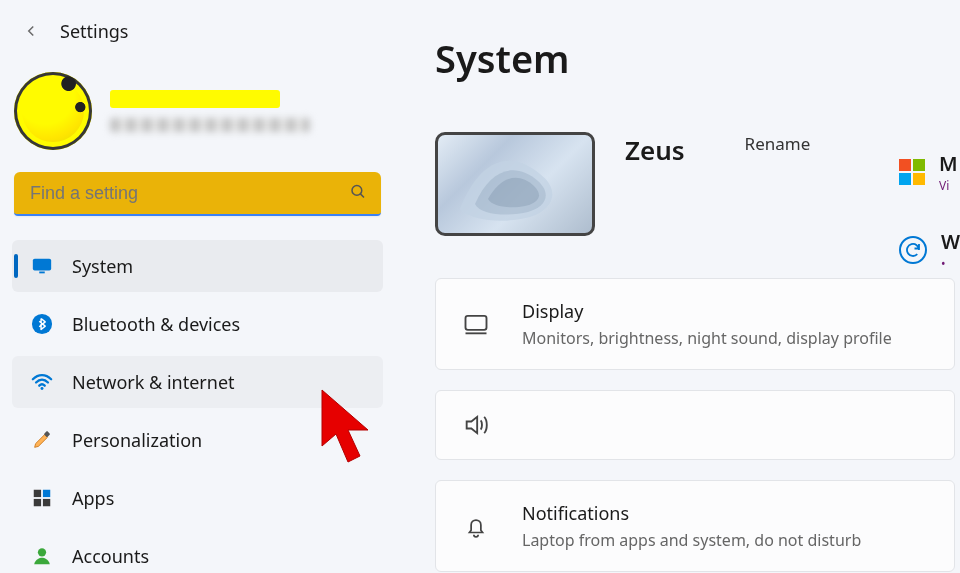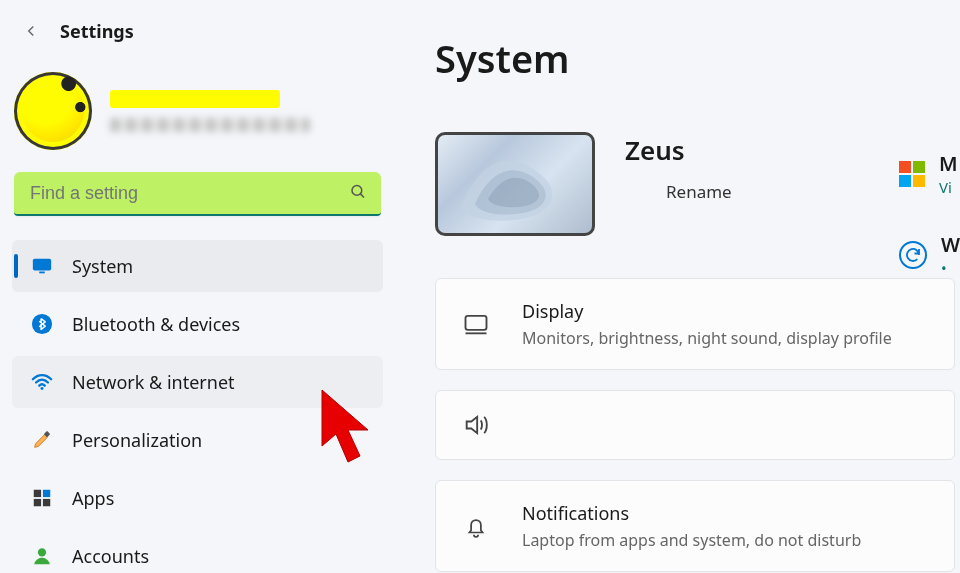--- a/index.html
+++ b/index.html
@@ -3,56 +3,56 @@
 <meta charset="utf-8">
 <style>
   * { box-sizing: border-box; margin: 0; padding: 0; }
   html, body { width: 960px; height: 573px; overflow: hidden; font-family: "Segoe UI", system-ui, -apple-system, Arial, sans-serif; background: #f4f6fa; color: #1a1a1a; }
   .win { display: flex; width: 100%; height: 100%; }
 
   
   .sidebar { width: 395px; flex: 0 0 395px; padding: 18px 10px 0 10px; }
   .header-row { display: flex; align-items: center; gap: 16px; padding-left: 8px; }
   .back { width: 26px; height: 26px; display:flex; align-items:center; justify-content:center; color:#6a6a6a; border-radius:4px; }
-  .title { font-size: 18px; font-weight: 700; }
+  .title { font-size: 18px; font-weight: 400; }
 
   .profile { display: flex; align-items: center; gap: 18px; padding: 28px 0 18px 4px; }
   .avatar { width: 78px; height: 78px; border-radius: 50%; background: radial-gradient(circle at 40% 30%, #fffb00 0 40%, #ffe600 60%, #d4cf00 100%); box-shadow: inset 0 0 0 3px #373737, inset 0 0 0 8px #fffb00; position: relative; overflow:hidden;}
   .avatar::after{content:"";position:absolute;inset:0;background: radial-gradient(circle at 70% 15%, #222 0 8%, transparent 9%), radial-gradient(circle at 85% 45%, #222 0 6%, transparent 7%);}
   .prof-text .name { width:170px; height:18px; background:#fffb00; border-radius:3px; margin-bottom:10px; filter: blur(0.6px); }
   .prof-text .email { width:200px; height:14px; background: repeating-linear-gradient(90deg,#c3c3c3 0 10px,#eaeaea 10px 16px); border-radius:3px; filter: blur(3.5px); }
 
   .search { margin: 4px 4px 24px 4px; position:relative; }
-  .search input { width: 100%; height: 44px; border: none; border-bottom: 2px solid #0f766e; background: #bef264; border-radius: 6px 6px 4px 4px; padding: 0 44px 0 16px; font-size: 18px; color:#555; outline:none; box-shadow: 0 1px 2px rgba(0,0,0,0.05);}
+  .search input { width: 100%; height: 44px; border: none; border-bottom: 2px solid #3b82f6; background: #eab308; border-radius: 6px 6px 4px 4px; padding: 0 44px 0 16px; font-size: 18px; color:#555; outline:none; box-shadow: 0 1px 2px rgba(0,0,0,0.05);}
   .search .sicon { position: absolute; right: 14px; top: 50%; transform: translateY(-50%); color:#555; }
 
   .nav { display:flex; flex-direction:column; gap:6px; padding: 0 2px; }
   .nav-item { display:flex; align-items:center; gap:18px; height:52px; padding: 0 18px; border-radius: 6px; font-size: 18px; cursor:pointer; position:relative; }
   .nav-item.selected { background:#e9ebef; font-weight:400; }
   .nav-item.selected::before { content:""; position:absolute; left:2px; top:14px; width:4px; height:24px; background:#0067c0; border-radius:3px; }
   .nav-item.hover { background:#eceef2; }
   .nav-item .nicon { width:24px; height:24px; display:flex; align-items:center; justify-content:center; }
 
   
   .main { flex: 1; padding: 32px 0 0 40px; position:relative; }
   .page-title { font-size: 38px; font-weight: 600; margin-bottom: 48px; }
   .device-row { display:flex; align-items:flex-start; gap: 30px; margin-bottom: 42px; }
   .device-thumb { width: 160px; height: 104px; border: 3px solid #444; border-radius: 10px; background: linear-gradient(135deg,#e3ecf5 0%, #b8c8dc 30%, #d7e3f0 60%, #aebdce 100%); display:flex; align-items:center; justify-content:center; overflow:hidden; }
   .device-thumb svg { opacity:0.75; }
-  .device-info { display:flex; flex-direction:column; gap:12px; }
+  .device-info { display:flex; flex-direction:row; gap:19px; }
   .dev-name { font-size: 26px; font-weight: 600; }
   .dev-model { font-size: 17px; color:#333; }
   .dev-rename { font-size: 17px; color:#333;margin-left:41px; }
 
   .rightcol { position:absolute; right:0; top:150px; display:flex; flex-direction:column; gap:34px; }
   .rc-item { display:flex; align-items:center; gap:14px; }
   .mslogo { display:grid; grid-template-columns: 12px 12px; grid-template-rows: 12px 12px; gap:2px; }
   .mslogo span:nth-child(1){background:#f25022;} .mslogo span:nth-child(2){background:#7fba00;}
   .mslogo span:nth-child(3){background:#00a4ef;} .mslogo span:nth-child(4){background:#ffb900;}
-  .rc-text .h{ font-size:20px; font-weight:600;} .rc-text .s{font-size:15px;color:#0f766e;}
+  .rc-text .h{ font-size:20px; font-weight:600;} .rc-text .s{font-size:12px;color:#701a75;}
   .wupd { width:28px;height:28px;border:2px solid #0078d4;border-radius:50%;display:flex;align-items:center;justify-content:center;color:#0078d4; }
 
   .cards { display:flex; flex-direction:column; gap:20px; }
   .card { border:1px solid #e2e4e8; border-radius:6px; background:#fcfcfd; padding: 20px 26px; display:flex; align-items:center; gap: 32px; width: 520px; }
   .card .cicon { width:28px; height:28px; color:#444; display:flex;align-items:center;justify-content:center;}
   .card .ct { display:flex; flex-direction:column; gap:4px; }
   .card .ch { font-size: 18px; font-weight:400; }
   .card .cs { font-size: 16px; color:#666; }
 
   

